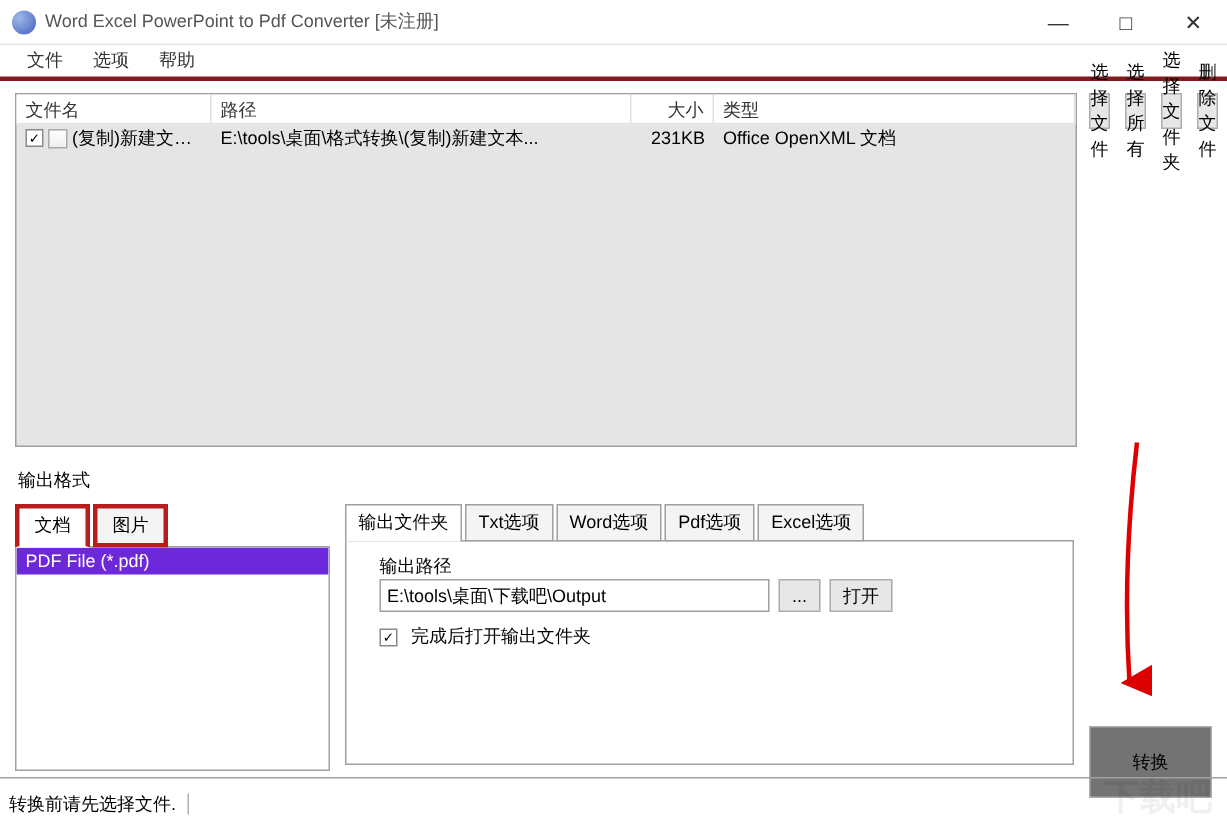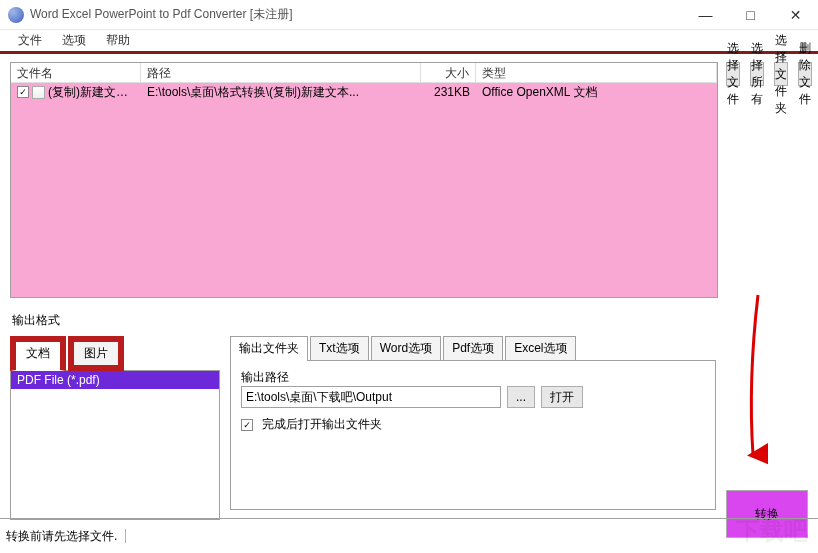--- a/index.html
+++ b/index.html
@@ -14,21 +14,21 @@
 
 
 .menubar { height: 24px; display: flex; align-items: center; padding-left: 8px; gap: 0; border-bottom: 3px solid #7f1d1d; }
 .menubar span { font-size: 12px; padding: 2px 10px; color: #333; }
 
 
 .mainarea { padding: 8px 10px 0 10px; position: relative; }
 
 
 .filelist-wrap { display: flex; gap: 8px; }
-.filelist { border: 1px solid #a0a0a0; height: 236px; flex: 1; background: #f9a8d4; }
+.filelist { border: 1px solid #a0a0a0; height: 236px; flex: 1; background: #e5e5e5; }
 .filelist .header { display: flex; height: 20px; background: #fff; border-bottom: 1px solid #e0e0e0; }
 .filelist .header .col { font-size: 12px; padding: 2px 6px; border-right: 1px solid #e0e0e0; color: #333; }
 .filelist .row { display: flex; height: 18px; font-size: 12px; align-items: center; }
 .filelist .row .col { padding: 0 6px; white-space: nowrap; overflow: hidden; text-overflow: ellipsis; }
 .col-name { width: 130px; }
 .col-path { width: 280px; }
 .col-size { width: 55px; text-align: right; }
 .col-type { flex: 1; }
 .checkbox { width: 12px; height: 12px; border: 1px solid #888; display: inline-flex; align-items: center; justify-content: center; font-size: 9px; margin-right: 3px; vertical-align: middle; background:#fff; }
 .fileico { width: 13px; height: 13px; border: 1px solid #aaa; display: inline-block; vertical-align: middle; margin-right: 3px; background: linear-gradient(#fff,#eee); }
@@ -36,39 +36,39 @@
 
 .sidebtns { width: 82px; display: flex; flex-direction: row; gap: 10px; }
 .sidebtn { height: 24px; border: 1px solid #adadad; background: #e7e7e7; font-size: 12px; display: flex; align-items: center; justify-content: center; cursor: pointer; }
 
 
 .section-label { font-size: 12px; margin: 14px 0 6px 2px; }
 
 .lower { display: flex; gap: 10px; }
 .format-panel { width: 210px; }
 .tabs { display: flex; position: relative; top: 1px; z-index: 2; }
-.tab { font-size: 12px; padding: 3px 10px; border: 6px solid #b91c1c; background: #fff; margin-right: 2px; cursor: pointer; }
+.tab { font-size: 12px; padding: 3px 10px; border: 3px solid #b91c1c; background: #fff; margin-right: 2px; cursor: pointer; }
 .tab.active { border-bottom: 1px solid #fff; }
 .tab:not(.active) { background: #f4f4f4; }
 .tabbody { border: 1px solid #a0a0a0; height: 150px; background: #fff; padding: 0; }
 .formatlist { height: 100%; overflow: auto; }
 .formatlist .item { font-size: 12px; padding: 2px 6px; background: #6d28d9; color: #fff; }
 
 .outpanel { flex: 1; }
 .outtabs { display: flex; position: relative; top: 1px; z-index: 2; }
 .outtab { font-size: 12px; padding: 3px 8px; border: 1px solid #a0a0a0; border-bottom: none; background: #fff; margin-right: 2px; cursor: pointer; }
 .outtab:not(.active) { background: #f4f4f4; border-bottom: 1px solid #a0a0a0; }
-.outbody { border: 1px solid #a0a0a0; height: 150px; padding: 8px 10px; }
+.outbody { border: 1px solid #a0a0a0; height: 150px; padding: 8px 22px; }
 .fieldrow { display: flex; align-items: center; gap: 6px; margin-bottom: 8px; }
 .fieldlabel { font-size: 12px; }
 .textinput { border: 1px solid #a0a0a0; height: 22px; font-size: 12px; padding: 0 4px; width: 260px; background: #fff; }
 .smallbtn { height: 22px; border: 1px solid #adadad; background: #e7e7e7; font-size: 12px; padding: 0 8px; cursor: pointer; }
 
 .convert-area { width: 82px; display: flex; flex-direction: column; justify-content: flex-end; }
-.convert-btn { height: 48px; border: 1px solid #adadad; background: #d946ef; font-size: 12px; display: flex; align-items: center; justify-content: center; cursor: pointer; position: relative; top: 18px; }
+.convert-btn { height: 48px; border: 1px solid #adadad; background: #737373; font-size: 12px; display: flex; align-items: center; justify-content: center; cursor: pointer; position: relative; top: 18px; }
 
 
 .statusbar { position: absolute; bottom: 0; left: 0; right: 0; height: 35px; border-top: 1px solid #a0a0a0; display: flex; align-items: center; padding: 12px 6px; font-size: 12px; }
 .statusbar .sep { width: 1px; height: 14px; background: #b0b0b0; margin: 0 8px; }
 
 
 .arrow { position: absolute; right: 50px; top: 290px; width: 30px; height: 180px; pointer-events: none; }
 
 .watermark { position: absolute; right: 10px; bottom: 6px; font-size: 24px; color: rgba(0,0,0,0.06); font-weight: bold; pointer-events: none; }
 </style>

